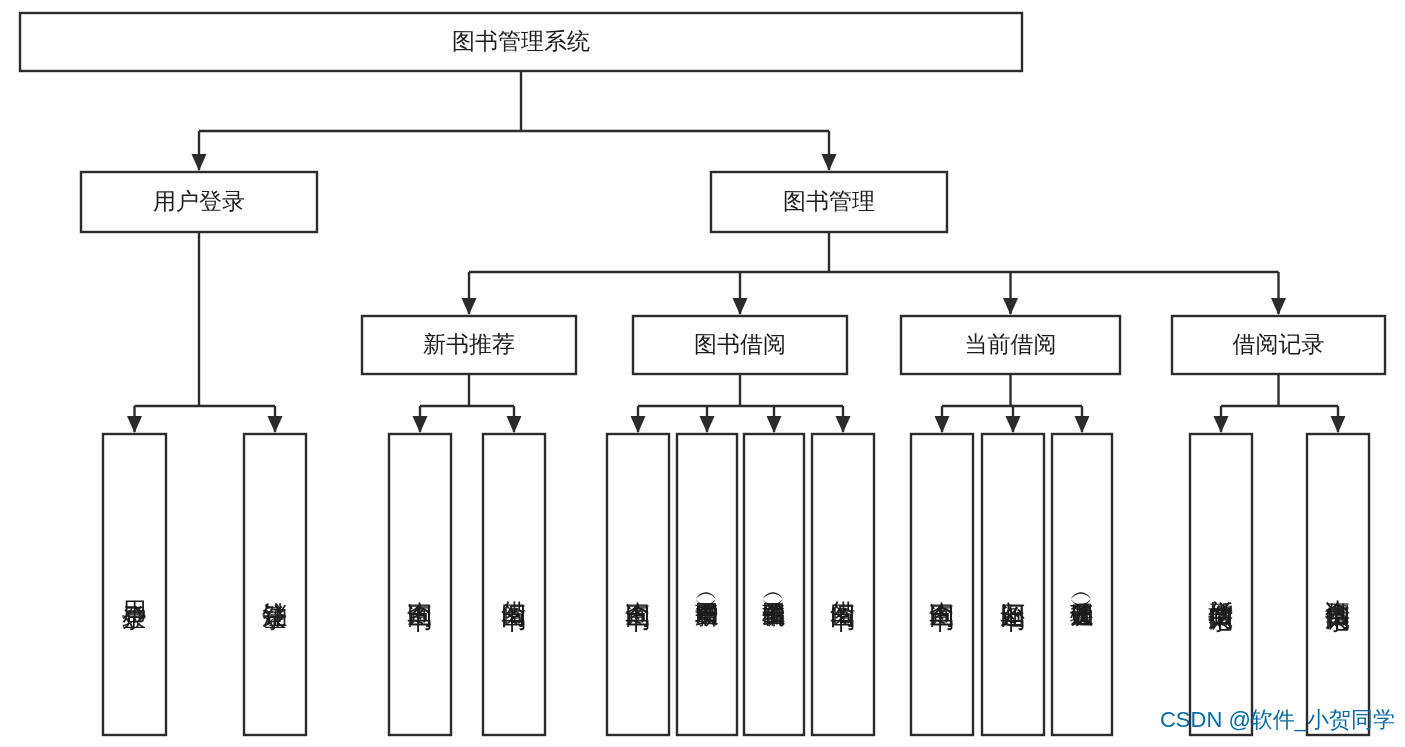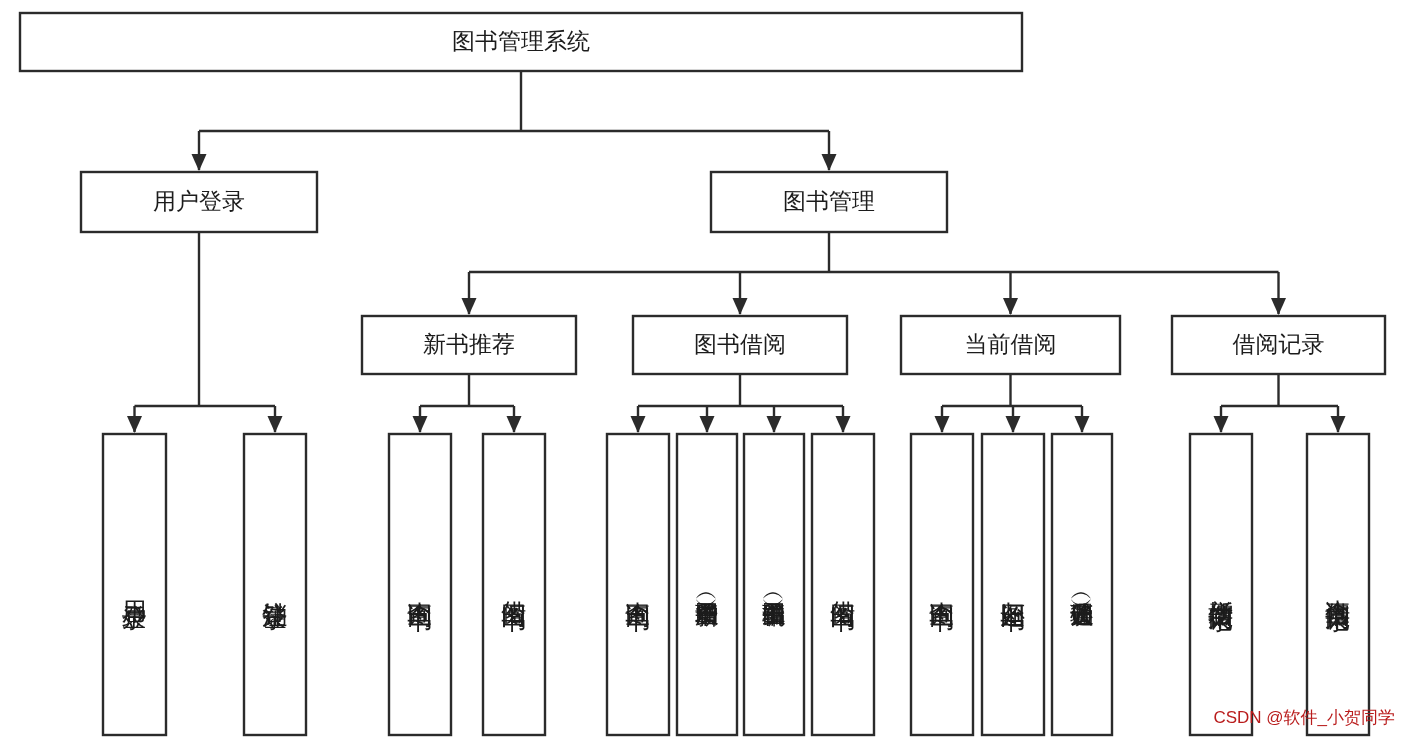--- a/index.html
+++ b/index.html
@@ -57,24 +57,24 @@
     font-size: 25px;
     line-height: 1.06;
     color: #1c1c1c;
     letter-spacing: 2px;
     white-space: nowrap;
     pointer-events: none;
   }
   #watermark {
     position: absolute;
     right: 10px;
-    bottom: 18px;
-    font-family: "Liberation Sans", "DejaVu Sans", sans-serif;
-    font-size: 17px;
-    color: #b91c1c;
+    bottom: 12px;
+    font-family: "Liberation Sans", "DejaVu Sans", sans-serif;
+    font-size: 22px;
+    color: #0369a1;
     white-space: nowrap;
     user-select: none;
   }
 </style>
 </head>
 <body>
 
 <div id="stage">
 
   <svg id="diagram-svg" viewBox="0 0 1405 747">

